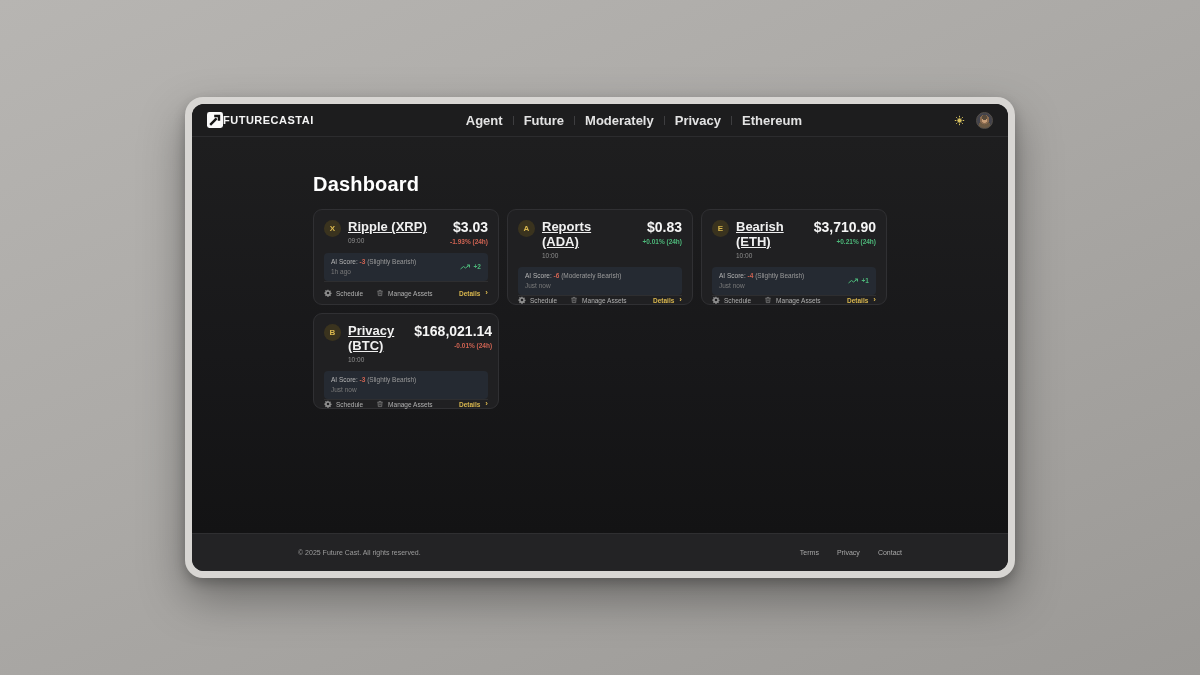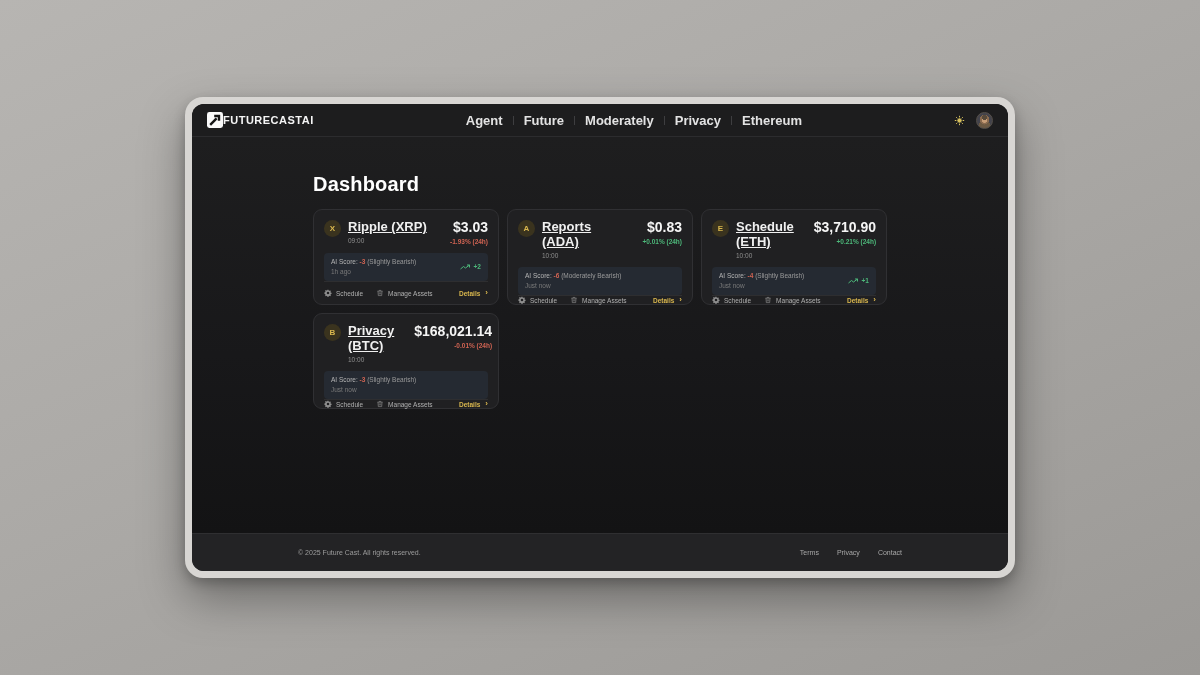--- a/index.html
+++ b/index.html
@@ -218,21 +218,21 @@
                 <span>Details</span>
                 <span class="chev">›</span>
               </div>
             </div>
           </div>
 
           <div class="card">
             <div class="card-head">
               <div class="asset-icon">E</div>
               <div>
-                <div class="asset-name">Schedule (ETH)</div>
+                <div class="asset-name">Bearish (ETH)</div>
                 <div class="asset-time">10:00</div>
               </div>
               <div class="price-block">
                 <div class="price">$3,710.90</div>
                 <div class="change up">+0.21% (24h)</div>
               </div>
             </div>
             <div class="ai-box">
               <div>
                 <div class="ai-line1">

